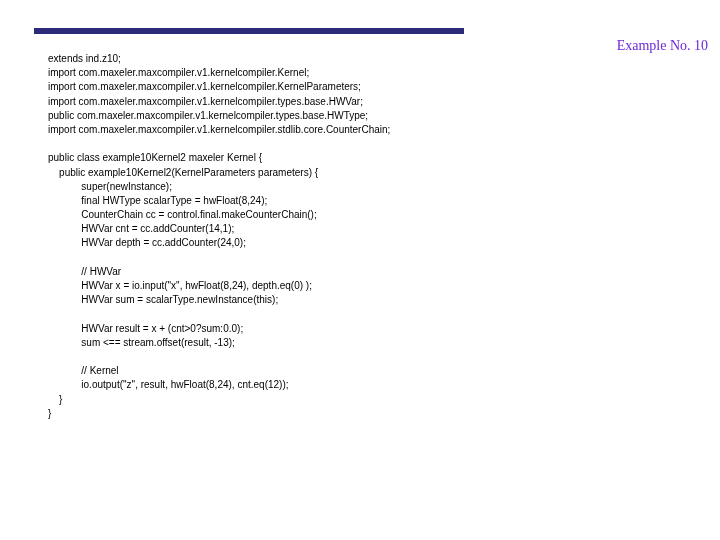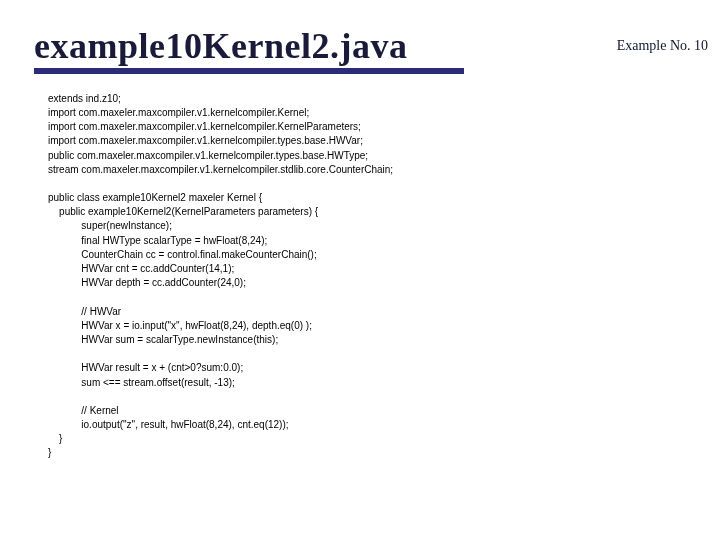--- a/index.html
+++ b/index.html
@@ -1,20 +1,20 @@
 <!DOCTYPE html>
 <html><head>
 <meta charset="utf-8">
 <style>
   * { margin: 0; padding: 0; box-sizing: border-box; }
   html, body { width: 720px; height: 540px; background: #fff; font-family: Arial, Helvetica, sans-serif; }
   .page { position: relative; width: 720px; height: 540px; padding: 0; }
   .header-right {
     position: absolute; top: 10px; right: 12px;
-    font-size: 14px; font-weight: 400; color: #0f172a;
+    font-size: 14px; font-weight: 400; color: #6d28d9;
     font-family: "Times New Roman", Times, serif;
   }
   .title-wrap {
     margin: 28px 0 0 34px;
     width: 430px;
   }
   .title {
     font-family: "Times New Roman", Times, serif;
     font-size: 36px; font-weight: 700; color: #1a1a3a;
     letter-spacing: 0.5px;
@@ -33,30 +33,29 @@
     white-space: pre;
   }
 </style>
 </head>
 <body>
 <div class="page">
 
 <div class="header-right">Example No. 10</div>
 
 <div class="title-wrap">
-  <div class="title">example10Kernel2.java</div>
   <div class="title-underline"></div>
 </div>
 
 <div class="code-block"><span>extends ind.z10;</span>
 <span>import com.maxeler.maxcompiler.v1.kernelcompiler.Kernel;</span>
 <span>import com.maxeler.maxcompiler.v1.kernelcompiler.KernelParameters;</span>
 <span>import com.maxeler.maxcompiler.v1.kernelcompiler.types.base.HWVar;</span>
 <span>public com.maxeler.maxcompiler.v1.kernelcompiler.types.base.HWType;</span>
-<span>stream com.maxeler.maxcompiler.v1.kernelcompiler.stdlib.core.CounterChain;</span>
+<span>import com.maxeler.maxcompiler.v1.kernelcompiler.stdlib.core.CounterChain;</span>
 
 <span>public class example10Kernel2 maxeler Kernel {</span>
 <span>    public example10Kernel2(KernelParameters parameters) {</span>
 <span>            super(newInstance);</span>
 <span>            final HWType scalarType = hwFloat(8,24);</span>
 <span>            CounterChain cc = control.final.makeCounterChain();</span>
 <span>            HWVar cnt = cc.addCounter(14,1);</span>
 <span>            HWVar depth = cc.addCounter(24,0);</span>
 
 <span>            // HWVar</span>

